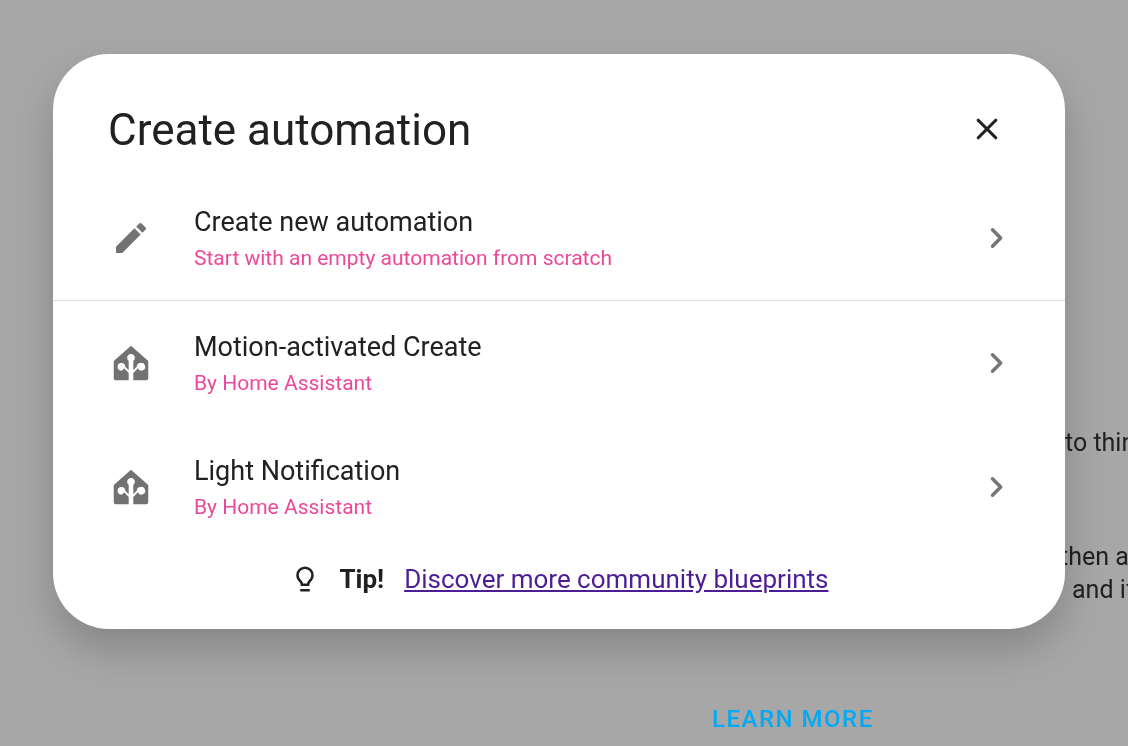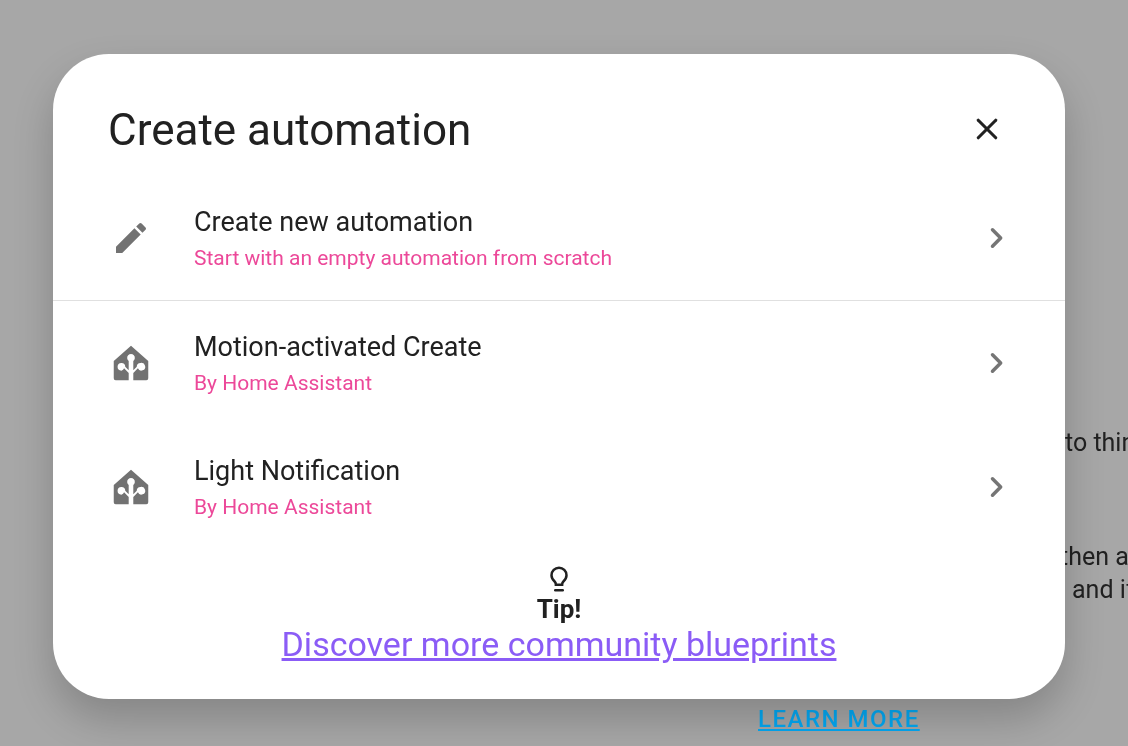--- a/index.html
+++ b/index.html
@@ -94,47 +94,46 @@
     }
     .chevron {
       color: #757575;
       display: inline-flex;
       flex-shrink: 0;
     }
     .tip-row {
       display: flex;
       align-items: center;
       justify-content: center;
-      gap: 0;
+      gap: 20px;
       padding: 15px 0 10px 0;
-      flex-direction: column;
     }
     .tip-icon {
       display: inline-flex;
       color: #212121;
     }
     .tip-label {
       font-size: 26px;
       font-weight: 700;
       color: #212121;
     }
     .tip-link {
-      font-size: 34px;
-      color: #8b5cf6;
+      font-size: 26px;
+      color: #4c1d95;
       text-decoration: underline;
       cursor: pointer;
     }
   </style>
 </head>
 <body>
 
 <span class="bg-text" style="left:1065px; top:428px;">to thin</span>
 <span class="bg-text" style="left:1060px; top:542px;">then a</span>
 <span class="bg-text" style="left:1072px; top:575px;">and if</span>
-<span class="learn-more" style="left:758px; top:705px;text-decoration:underline;">LEARN MORE</span>
+<span class="learn-more" style="left:712px; top:705px;">LEARN MORE</span>
 
 <div class="dialog">
 
   <div class="dialog-header">
     <h1 class="dialog-title">Create automation</h1>
     <button class="close-btn">
       <span>
         <svg width="30" height="30" viewBox="0 0 24 24" fill="none" stroke="currentColor" stroke-width="2.5" stroke-linecap="round">
           <line x1="5" y1="5" x2="19" y2="19"></line>
           <line x1="19" y1="5" x2="5" y2="19"></line>

